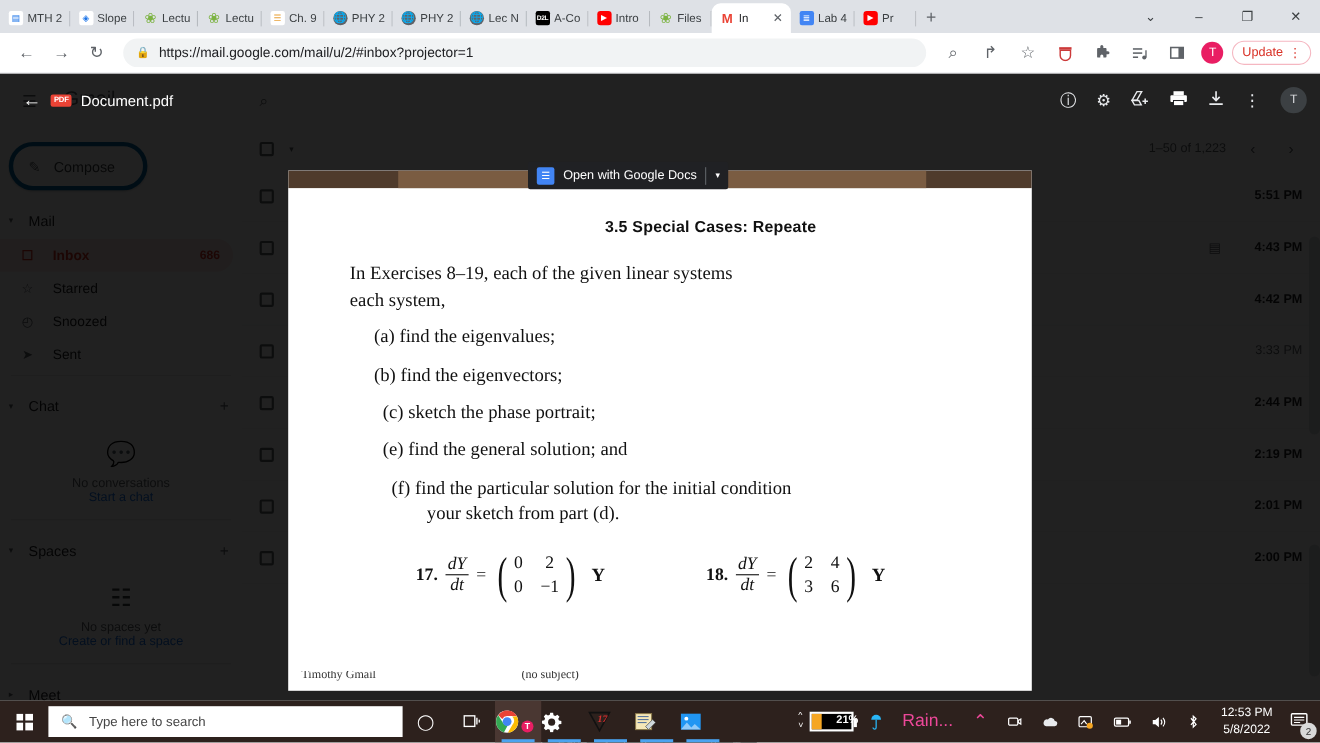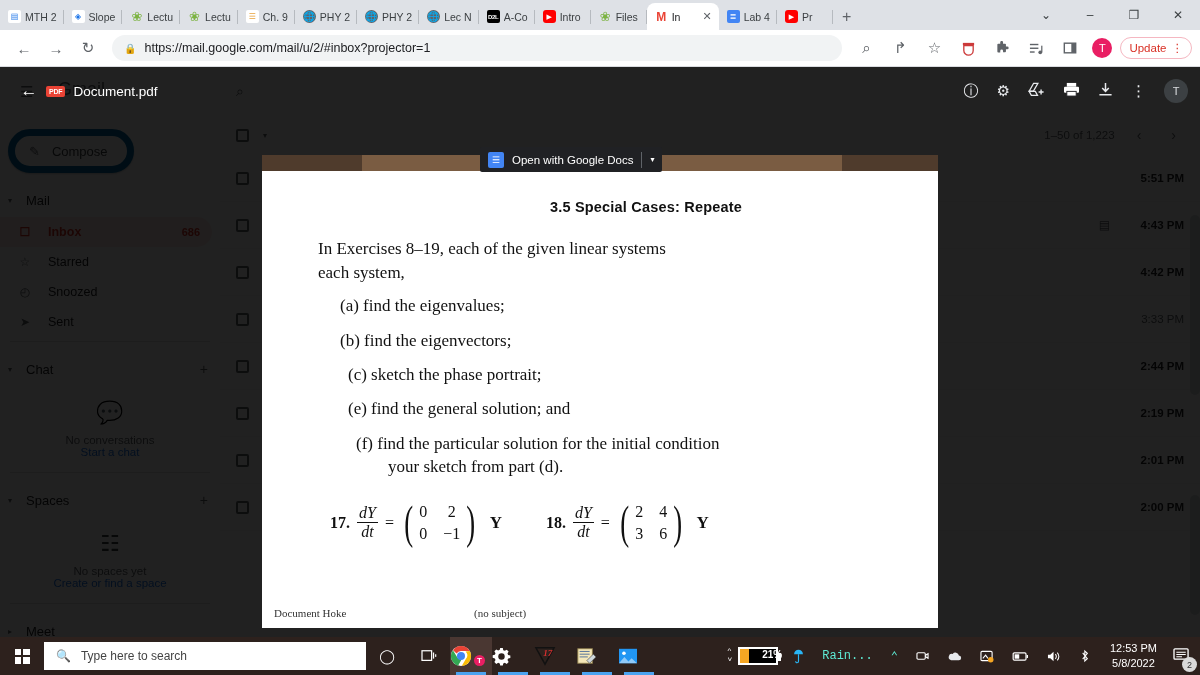--- a/index.html
+++ b/index.html
@@ -84,21 +84,21 @@
     background: #fff; overflow: hidden;
   }
   .gm-header { position: absolute; top: 0; left: 0; width: 1200px; height: 48px; }
   .gm-logo { position: absolute; left: 58px; top: 12px; font-size: 18px; color: #5f6368; }
   .gm-hamburger { position: absolute; left: 20px; top: 16px; color: #5f6368; font-size: 15px; }
   .gm-searchico { position: absolute; left: 236px; top: 16px; color: #5f6368; font-size: 14px; }
 
   .gm-sidebar { position: absolute; left: 0; top: 48px; width: 220px; }
   .composebtn {
     margin: 14px 0 0 8px; width: 126px; height: 44px; border-radius: 22px;
-    border: 7px solid #0369a1; display: flex; align-items: center; gap: 12px;
+    border: 4px solid #0369a1; display: flex; align-items: center; gap: 12px;
     padding-left: 14px; font-size: 13px; color: #3c4043; background: #fff;
     box-shadow: 0 1px 2px rgba(60,64,67,.3);
   }
   .pen { color: #5f6368; font-size: 13px; }
   .sect-head {
     display: flex; align-items: center; height: 34px; padding: 0 12px 0 8px;
     font-size: 13px; color: #202124; gap: 8px; margin-top: 10px;
   }
   .caret { font-size: 8px; color: #5f6368; width: 10px; }
   .sect-plus { margin-left: auto; font-size: 14px; color: #5f6368; }
@@ -192,21 +192,21 @@
     font-weight: 700; font-size: 14.5px; text-align: center;
     margin: 10px 0 22px 92px; font-family: "Liberation Sans", sans-serif;
     letter-spacing: .2px;
   }
   .doc-p { font-size: 17px; line-height: 1.42; margin-left: 22px; }
   .doc-li { font-size: 17px; line-height: 1.55; margin-left: 44px; margin-top: 8px; }
   .doc-li.ind2 { margin-left: 52px; }
   .doc-li.ind3 { margin-left: 60px; }
   .doc-sub { font-size: 17px; margin-left: 92px; }
   .eqrow { display: flex; align-items: center; gap: 44px; margin: 26px 0 0 34px; font-size: 16px; }
-  .eq { display: flex; align-items: center; gap: 7px; }
+  .eq { display: flex; align-items: center; gap: 7px; margin-left: 48px; }
   .eqnum { font-weight: 700; font-size: 16px; }
   .frac { display: inline-flex; flex-direction: column; align-items: center;
           font-style: italic; line-height: 1.05; }
   .frac .num { border-bottom: 1.4px solid #111; padding: 0 2px 1px 2px; }
   .frac .den { padding-top: 1px; }
   .matrix { display: flex; align-items: center; }
   .paren { font-size: 46px; font-weight: 300; line-height: .82;
            transform: scaleX(.58); font-family: "Liberation Serif", serif; }
   .mgrid { display: grid; grid-template-columns: auto auto; gap: 4px 16px;
            padding: 0 3px; font-size: 16px; }
@@ -248,22 +248,22 @@
   .tb-search .sico { font-size: 12px; color: #444; }
   .tb-btn { width: 42px; height: 38px; display: flex; align-items: center;
             justify-content: center; color: #fff; font-size: 14px; position: relative; }
   .tb-app { width: 42px; height: 38px; display: flex; align-items: center;
             position: relative; font-weight: bold; }
   .tb-app.active { background: #4a3732; }
   .tb-app .underline { position: absolute; bottom: 0; left: 6px; right: 6px;
                        height: 3px; background: #4aa3f0; }
   .tb-right { margin-left: auto; display: flex; align-items: center;
               gap: 0; padding-right: 4px; }
-  .tr-ico { color: #5eead4; font-size: 12px; padding: 0 9px; display: flex;
-            align-items: center; font-family: Liberation Mono, monospace; }
+  .tr-ico { color: #ec4899; font-size: 16px; padding: 0 9px; display: flex;
+            align-items: center; }
   .battery {
     border: 2px solid #fff; width: 40px; height: 18px; position: relative;
     display: flex; align-items: center; margin-right: 6px; background: #000;
   }
   .battery .fill { width: 9px; height: 14px; background: #f5a623; margin-left: 0px; }
   .battery .pct { position: absolute; left: 22px; top: 0px; color: #fff;
                   font-size: 10px; font-weight: 700; }
   .battery::after { content: ""; position: absolute; right: -5px; top: 4px;
                     width: 3px; height: 8px; background: #fff; }
   .clock { color: #fff; font-size: 11px; line-height: 1.35; text-align: center;
@@ -635,21 +635,21 @@
               </span>
               <span class="paren">)</span>
             </span>
             <span class="yvar">Y</span>
           </div>
         </div>
       </div>
     </div>
 
     <div class="page-bottom-strip">
-      <span class="pbs-text" style="left:12px">Document Hoke</span>
+      <span class="pbs-text" style="left:12px">Timothy Gmail</span>
       <span class="pbs-text" style="left:212px">(no subject)</span>
     </div>
 
     <div class="pagebar">
       <div class="pb-seg">
         <span>Page</span>
         <span>3</span>
         <span>/</span>
         <span>4</span>
       </div>

